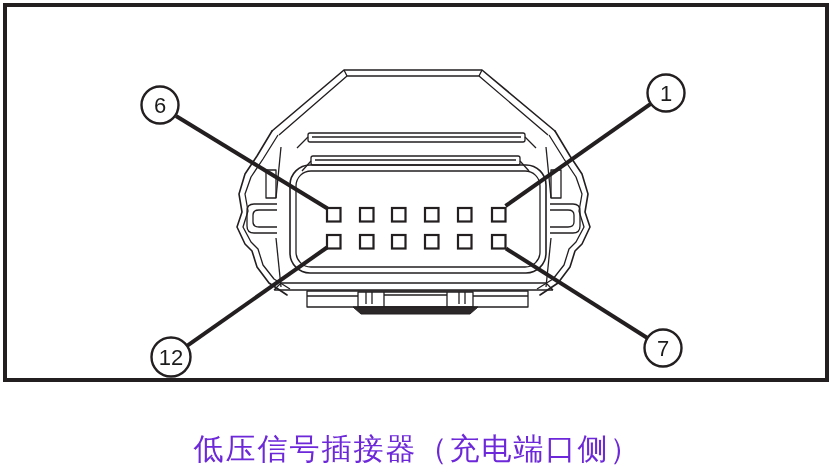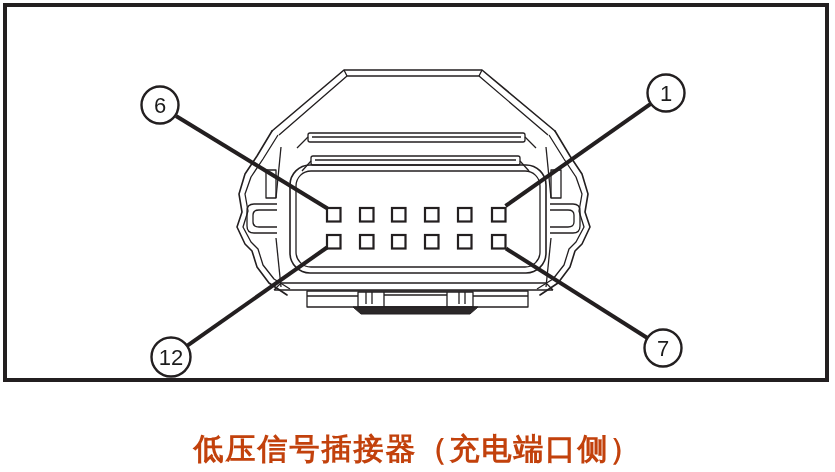--- a/index.html
+++ b/index.html
@@ -3,21 +3,21 @@
 <meta charset="utf-8">
 <style>
   html,body{margin:0;padding:0;}
   body{
     width:835px;height:472px;position:relative;background:#ffffff;overflow:hidden;
     font-family:"Liberation Sans", sans-serif;
   }
   #stage{position:absolute;left:0;top:0;width:835px;height:472px;}
   .caption{
     position:absolute;left:0;top:429px;width:835px;text-align:center;
-    font-size:30px;letter-spacing:2px;color:#c2410c;font-weight:700;
+    font-size:30px;letter-spacing:2px;color:#6d28d9;font-weight:400;
     font-family:"Liberation Sans", sans-serif;
   }
   .ln{stroke:#231f20;fill:none;stroke-width:1.6;stroke-linejoin:round;stroke-linecap:round;}
   .ln-thin{stroke:#231f20;fill:none;stroke-width:1.3;stroke-linejoin:round;}
   .leader{stroke:#231f20;stroke-width:4;fill:none;stroke-linecap:butt;}
   .pin{fill:#ffffff;stroke:#231f20;stroke-width:2.2;}
   .callout-circle{fill:#ffffff;stroke:#231f20;stroke-width:2.4;}
   .callout-label{font-family:"Liberation Sans",sans-serif;font-size:22px;fill:#1c1c1c;text-anchor:middle;}
   .fill-dark{fill:#2b2728;stroke:#231f20;stroke-width:1;}
 </style>

